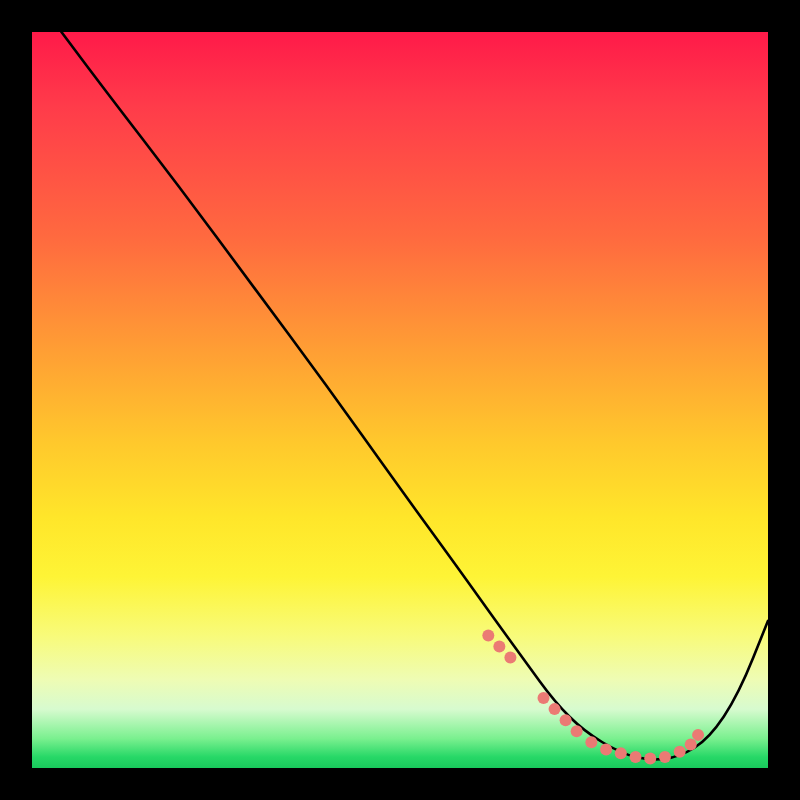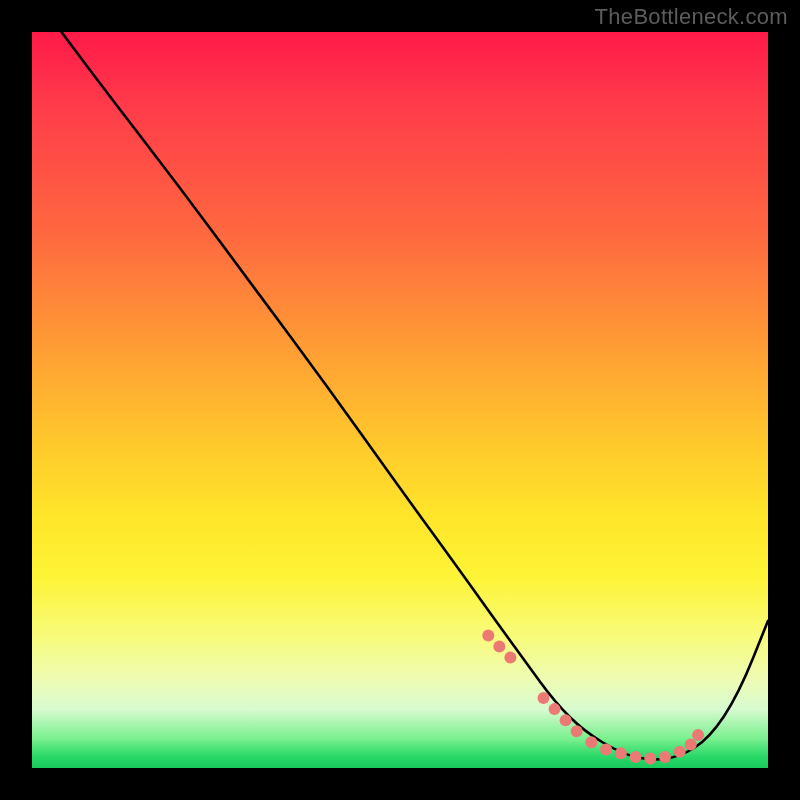--- a/index.html
+++ b/index.html
@@ -58,21 +58,20 @@
     position: absolute;
     inset: 0;
     width: 736px;
     height: 736px;
   }
 </style>
 </head>
 <body>
 
 <div class="frame">
-  <div class="watermark">TheBottleneck.com</div>
 
   <div class="plot">
     <div class="gradient"></div>
     <svg class="curve-svg" viewBox="0 0 736 736" preserveAspectRatio="none">
       <path id="curve-path" fill="none" stroke="#000" stroke-width="2.6" stroke-linecap="round" d="M 29.44 0.00 Q 29.44 0.00 51.52 29.44 Q 73.60 58.88 110.40 106.72 Q 147.20 154.56 184.00 204.24 Q 220.80 253.92 257.60 303.60 Q 294.40 353.28 331.20 404.80 Q 368.00 456.32 397.44 496.80 Q 426.88 537.28 445.28 563.04 Q 463.68 588.80 478.40 609.04 Q 493.12 629.28 507.84 649.52 Q 522.56 669.76 537.28 684.48 Q 552.00 699.20 570.40 710.24 Q 588.80 721.28 603.52 724.96 Q 618.24 728.64 632.96 726.80 Q 647.68 724.96 662.40 715.76 Q 677.12 706.56 691.84 684.48 Q 706.56 662.40 721.28 625.60 L 736.00 588.80"></path>
       <g id="marker-group">
           <circle cx="456.32" cy="603.52" r="6" fill="#eb7a74"></circle>
           <circle cx="467.36" cy="614.56" r="6" fill="#eb7a74"></circle>
           <circle cx="478.40" cy="625.60" r="6" fill="#eb7a74"></circle>
           <circle cx="511.52" cy="666.08" r="6" fill="#eb7a74"></circle>

